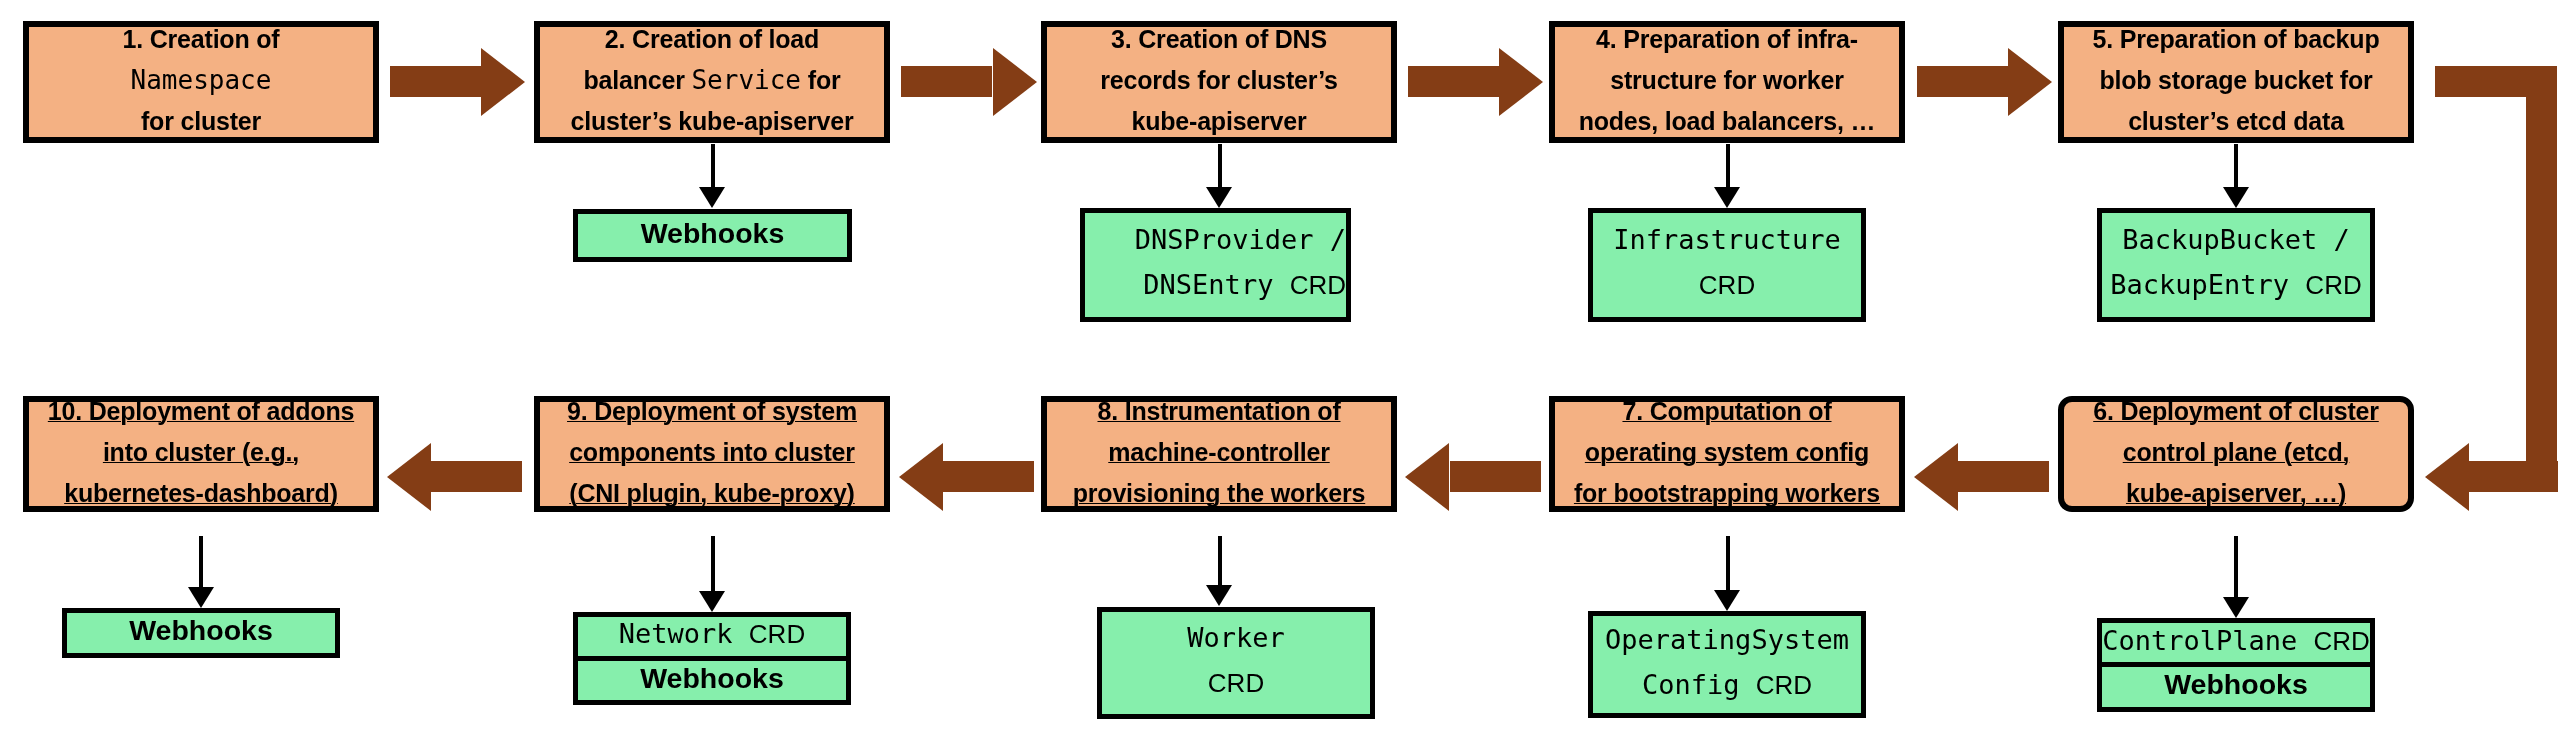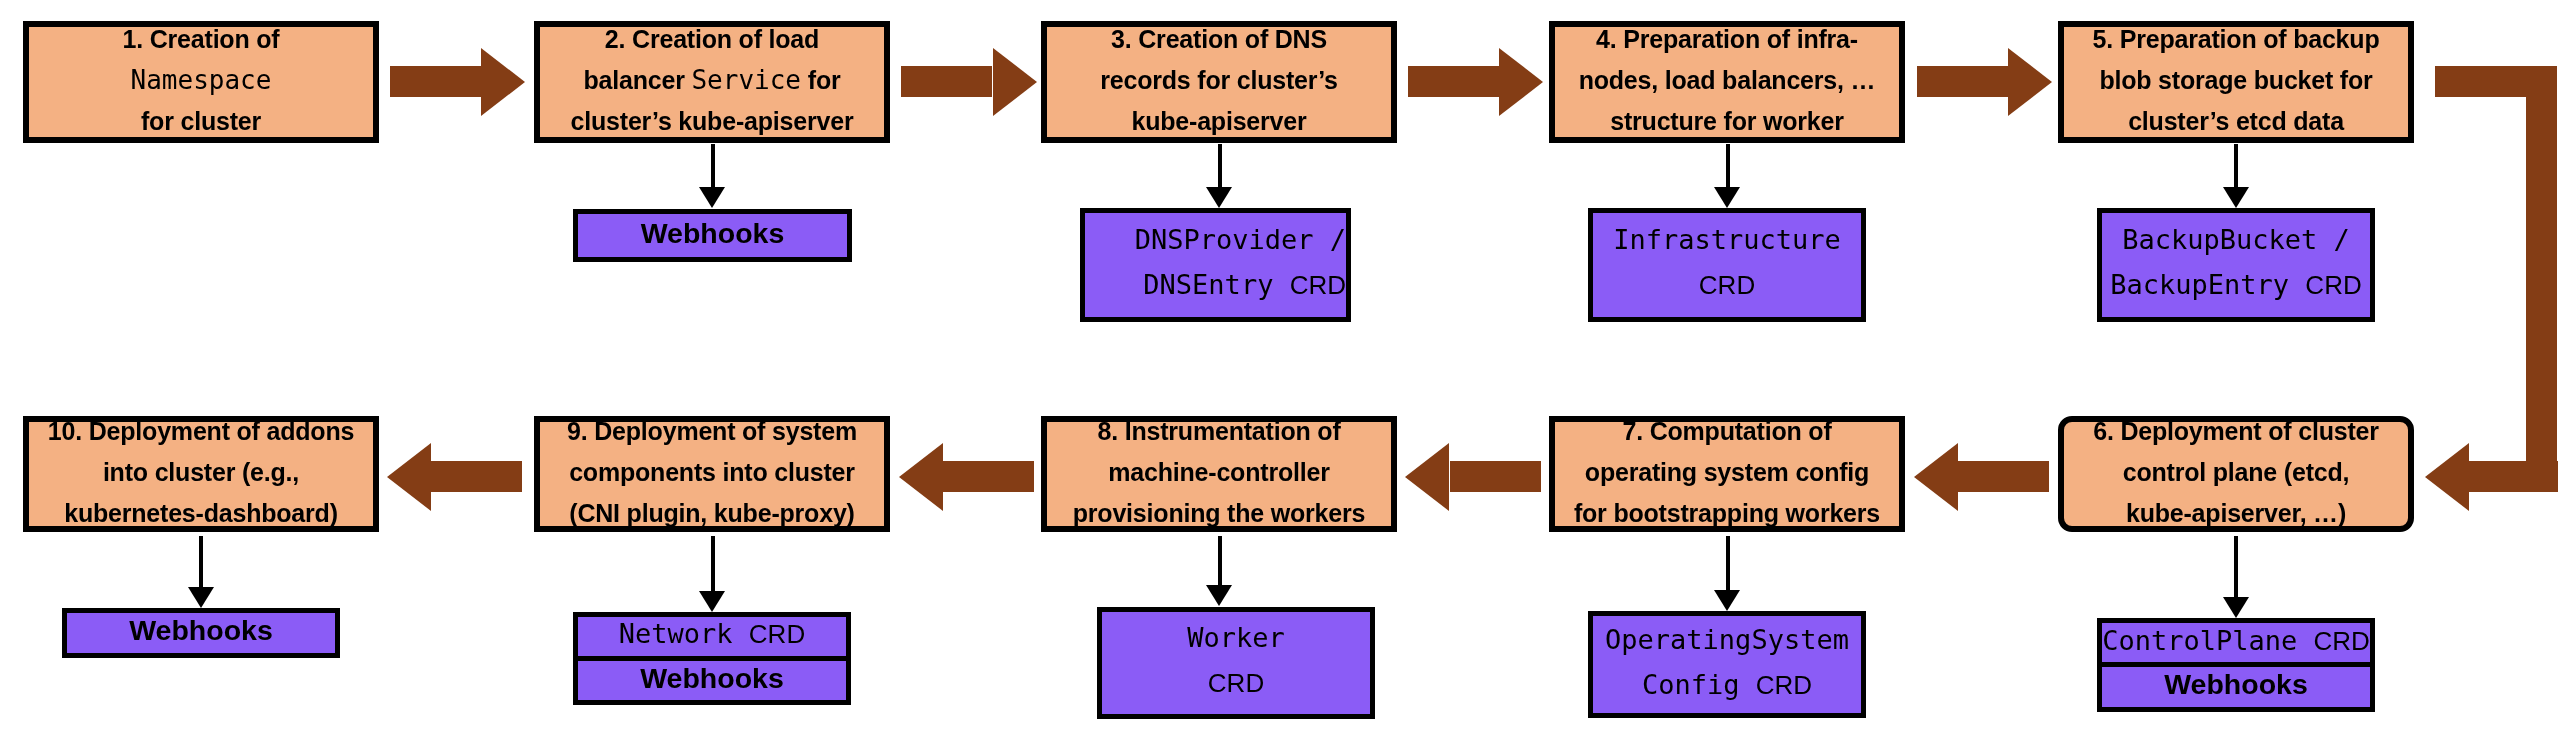--- a/index.html
+++ b/index.html
@@ -16,29 +16,29 @@
     position:absolute;
     box-sizing:border-box;
     width:356px;
     background:#F4B183;
     border:6.4px solid #000;
     display:flex;flex-direction:column;
     align-items:center;justify-content:center;
     text-align:center;
   }
   .row1{top:21.4px;height:122px;}
-  .row2{top:416px;height:116px;}
+  .row2{top:396px;height:116px;text-decoration:underline;}
   .step-box .line{white-space:nowrap;line-height:36px;}
   .step-box .run-sans{font-weight:bold;font-size:25px;letter-spacing:-0.2px;margin-top:43px;}
   .step-box .run-mono{font-family:"DejaVu Sans Mono",monospace;font-weight:normal;font-size:26px;}
   
   .res-box{
     position:absolute;
     box-sizing:border-box;
-    background:#8b5cf6;
+    background:#86efac;
     border:5.7px solid #000;
     display:flex;flex-direction:column;
     align-items:center;justify-content:center;
     text-align:center;
   }
   .res-box .line{white-space:nowrap;line-height:40px;}
   .res-box .run-mono{font-family:"DejaVu Sans Mono",monospace;font-weight:normal;font-size:27px;}
   .res-box .run-crd{font-weight:normal;font-size:26px;}
   .res-box .run-sans{font-weight:bold;font-size:28.5px;}
   
@@ -71,22 +71,22 @@
       <div class="line"><span class="run-sans">balancer </span><span class="run-mono">Service</span><span class="run-sans"> for</span></div>
       <div class="line"><span class="run-sans">cluster’s kube-apiserver</span></div>
     </div>
   <div class="step-box row1" style="left:1041px;">
       <div class="line"><span class="run-sans">3. Creation of DNS</span></div>
       <div class="line"><span class="run-sans">records for cluster’s</span></div>
       <div class="line"><span class="run-sans">kube-apiserver</span></div>
     </div>
   <div class="step-box row1" style="left:1549px;">
       <div class="line"><span class="run-sans">4. Preparation of infra-</span></div>
+      <div class="line"><span class="run-sans">structure for worker</span></div>
       <div class="line"><span class="run-sans">nodes, load balancers, …</span></div>
-      <div class="line"><span class="run-sans">structure for worker</span></div>
     </div>
   <div class="step-box row1" style="left:2058px;">
       <div class="line"><span class="run-sans">5. Preparation of backup</span></div>
       <div class="line"><span class="run-sans">blob storage bucket for</span></div>
       <div class="line"><span class="run-sans">cluster’s etcd data</span></div>
     </div>
 
   <div class="step-box row2" style="left:2058px;border-radius:14px;">
       <div class="line"><span class="run-sans">6. Deployment of cluster</span></div>
       <div class="line"><span class="run-sans">control plane (etcd,</span></div>

